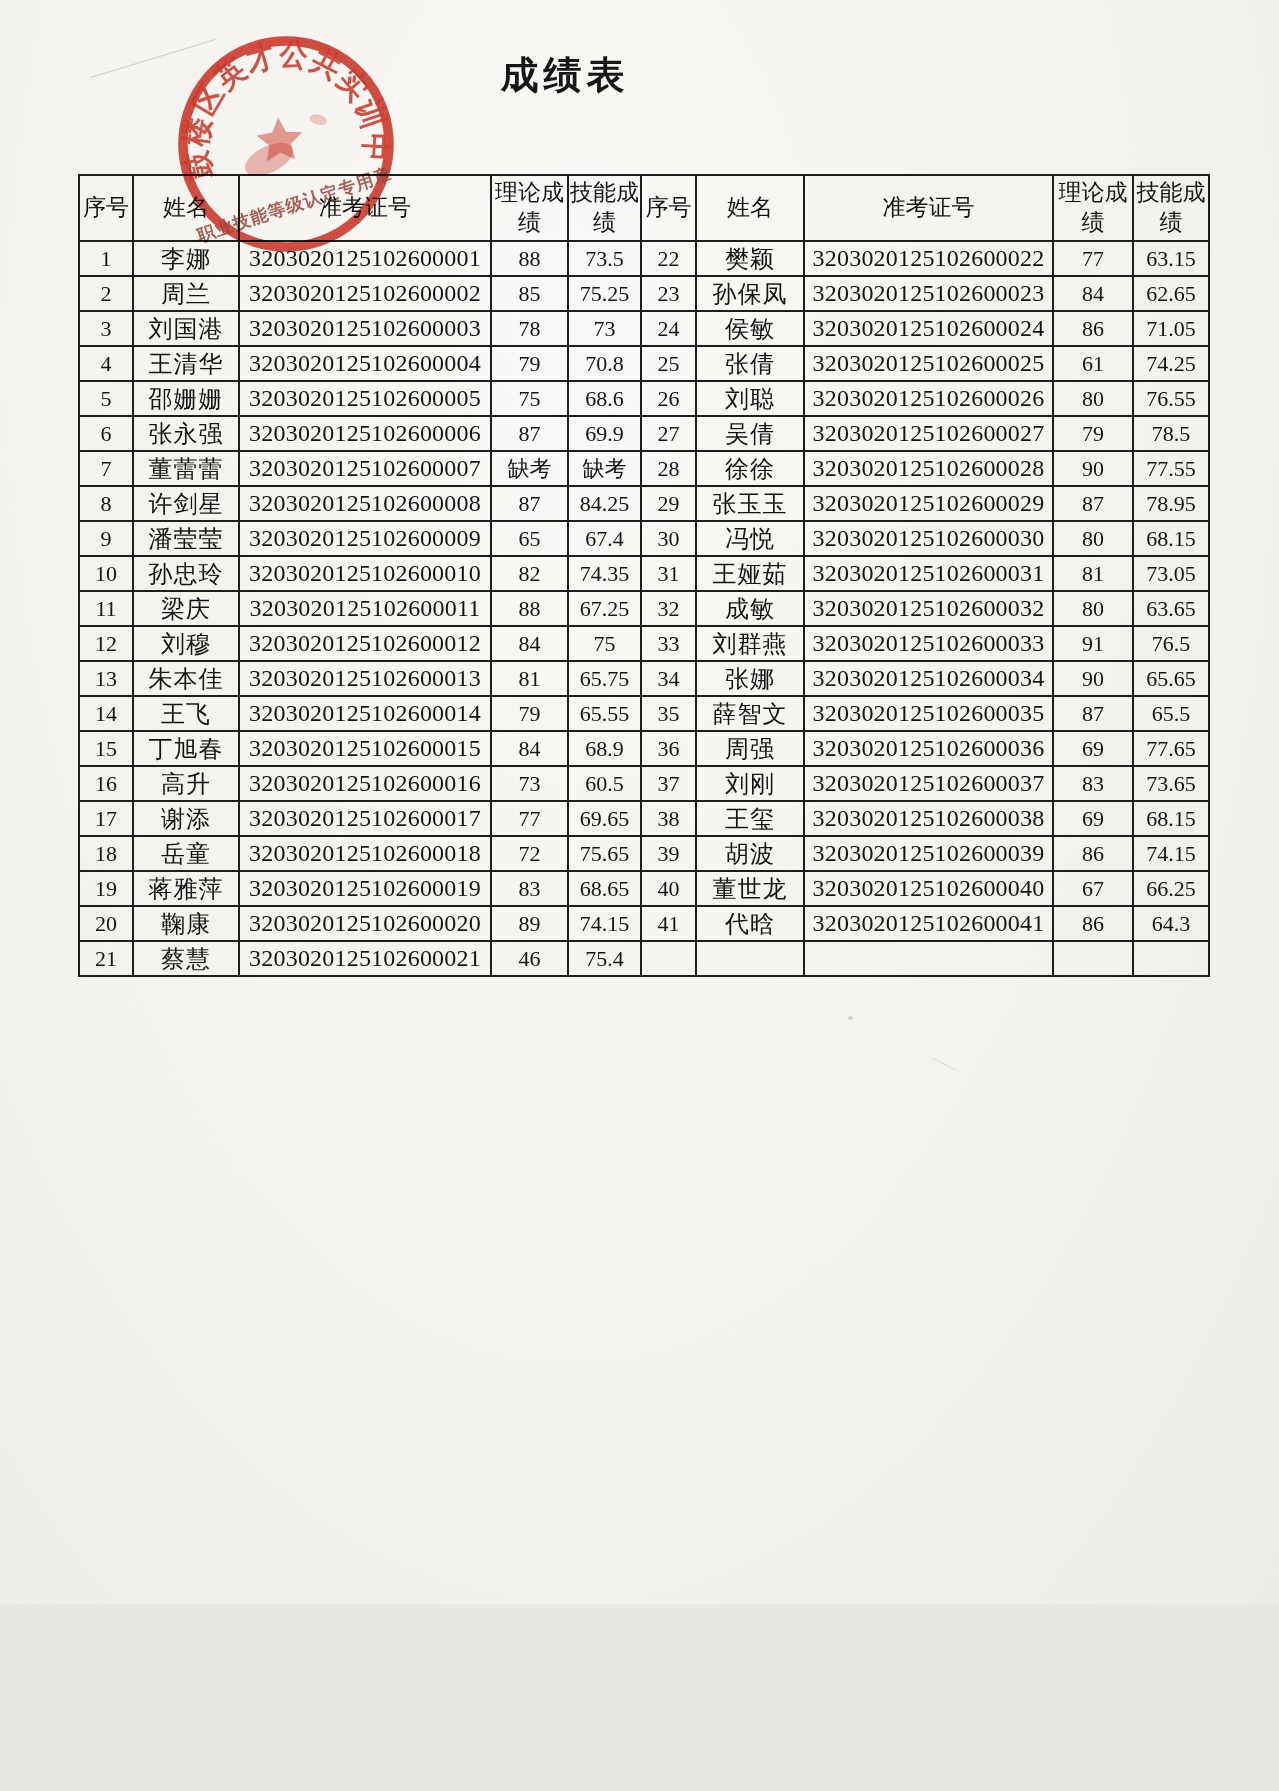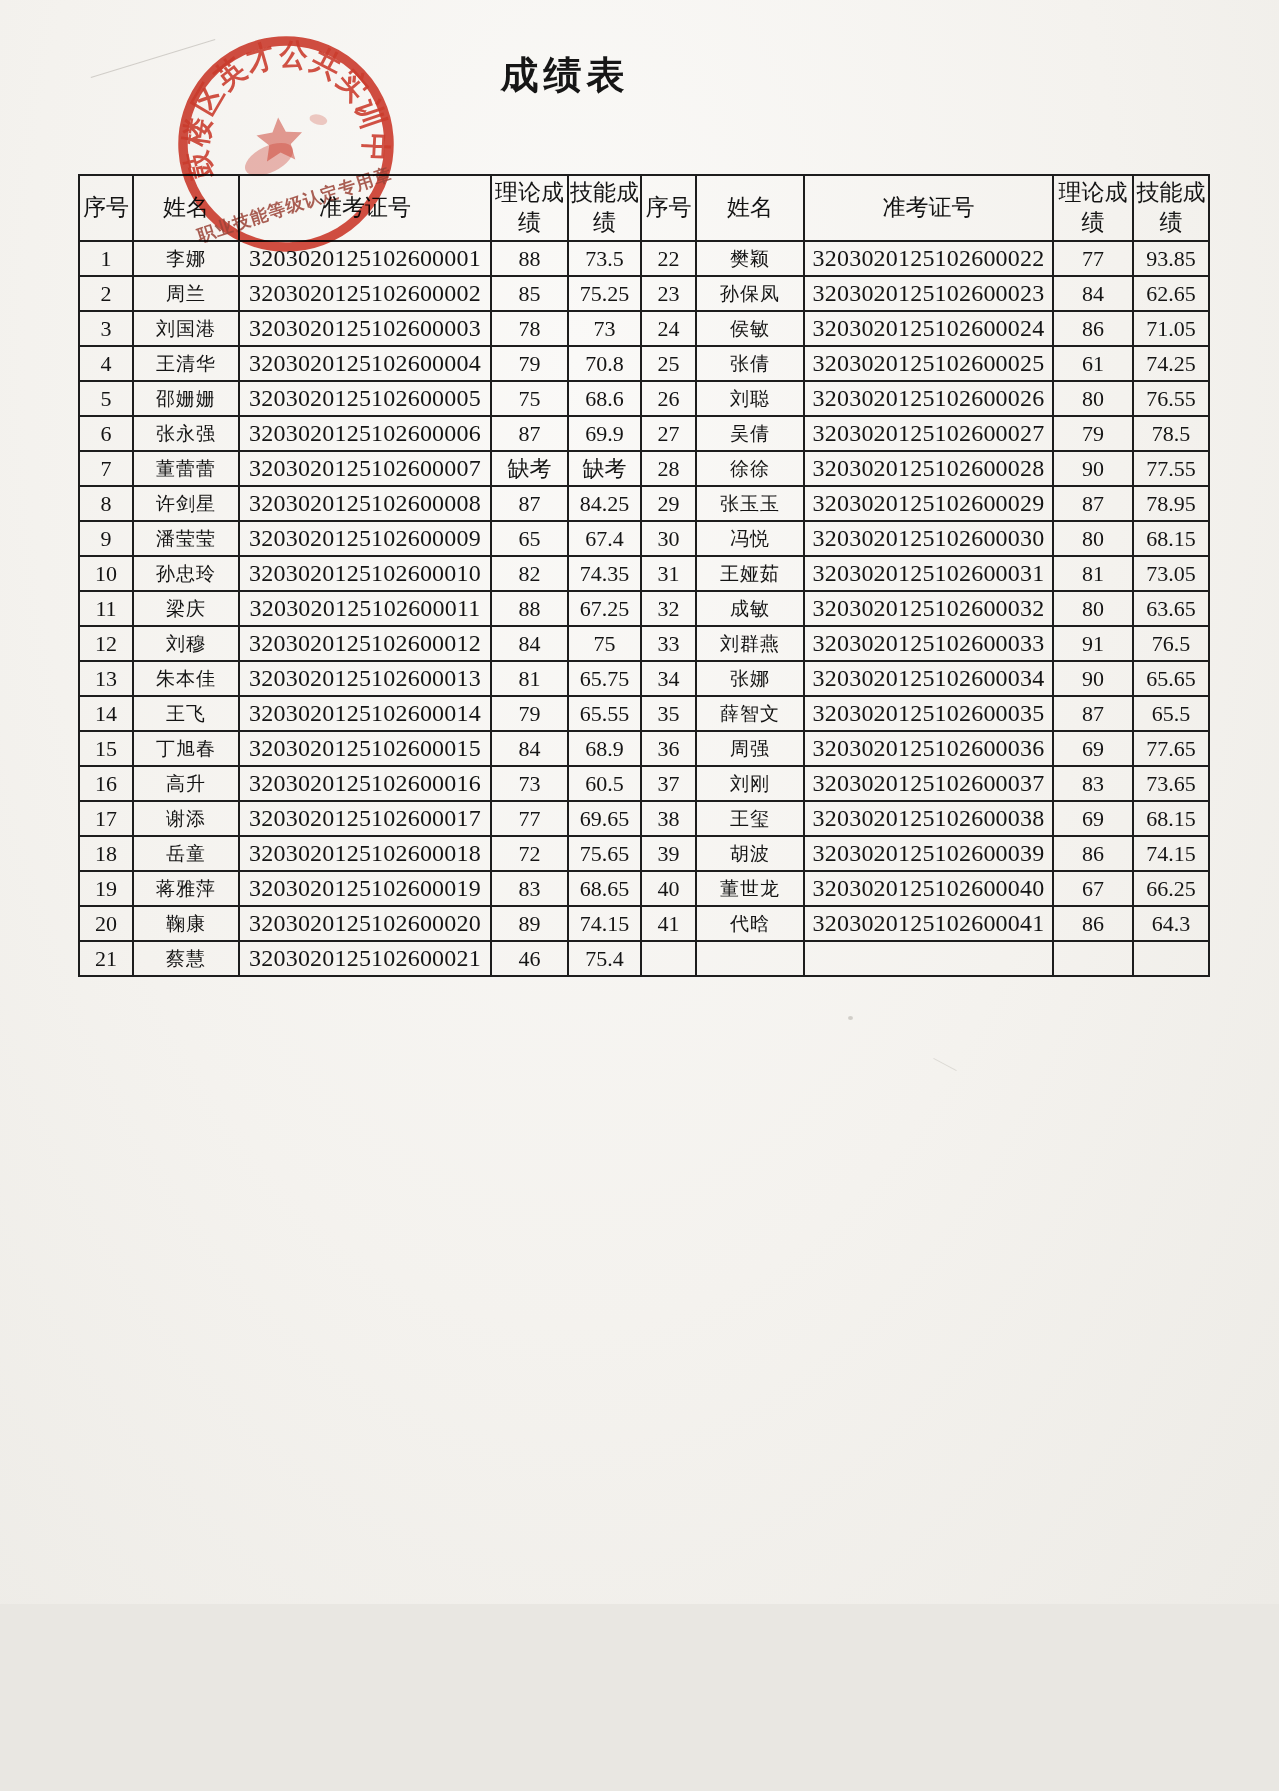--- a/index.html
+++ b/index.html
@@ -27,21 +27,21 @@
   }
   table.score th,table.score td{
     border:2px solid #1d1d1d;
     text-align:center;vertical-align:middle;
     padding:0;overflow:hidden;
     color:#141414;
   }
   table.score thead th{height:64px;font-size:23px;font-weight:400;line-height:1.32;}
   table.score tbody td{height:33px;}
   td.c-seq{font-size:22px;}
-  td.c-name{font-size:19px;letter-spacing:1px;border-radius:12px;}
+  td.c-name{font-size:24px;letter-spacing:1px;border-radius:12px;}
   td.c-id{font-size:24px;letter-spacing:0.2px;margin-left:44px;}
   td.c-score{font-size:22px;}
   
   th.wrap2{padding:0 14px;}
   
   .scratch{
     position:absolute;left:88px;top:58px;width:130px;height:1px;
     background:#9a968e;opacity:.4;transform:rotate(-17deg);
   }
   .speck1{position:absolute;left:848px;top:1016px;width:5px;height:4px;border-radius:50%;background:#8e8a82;opacity:.35;}
@@ -98,21 +98,21 @@
         <tr>
           <td class="c-seq">1</td>
           <td class="c-name">李娜</td>
           <td class="c-id">3203020125102600001</td>
           <td class="c-score">88</td>
           <td class="c-score">73.5</td>
           <td class="c-seq">22</td>
           <td class="c-name">樊颖</td>
           <td class="c-id">3203020125102600022</td>
           <td class="c-score">77</td>
-          <td class="c-score">93.85</td>
+          <td class="c-score">63.15</td>
         </tr>
         <tr>
           <td class="c-seq">2</td>
           <td class="c-name">周兰</td>
           <td class="c-id">3203020125102600002</td>
           <td class="c-score">85</td>
           <td class="c-score">75.25</td>
           <td class="c-seq">23</td>
           <td class="c-name">孙保凤</td>
           <td class="c-id">3203020125102600023</td>

